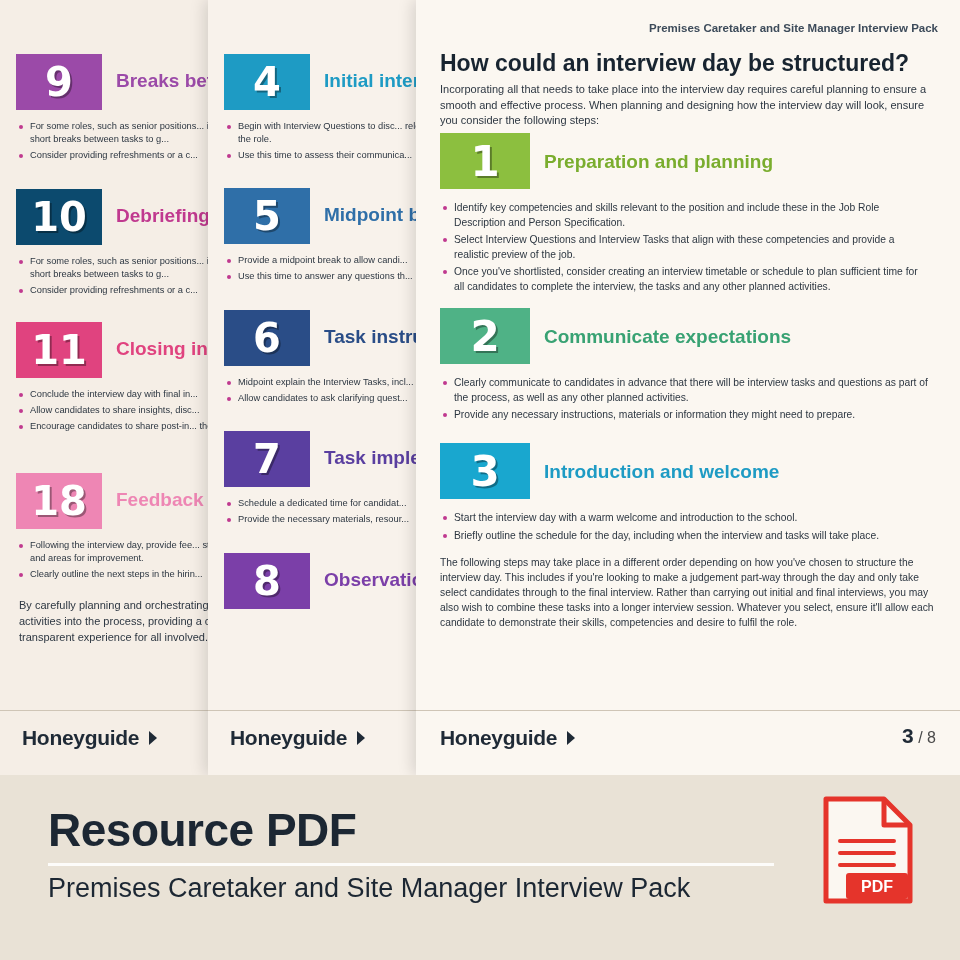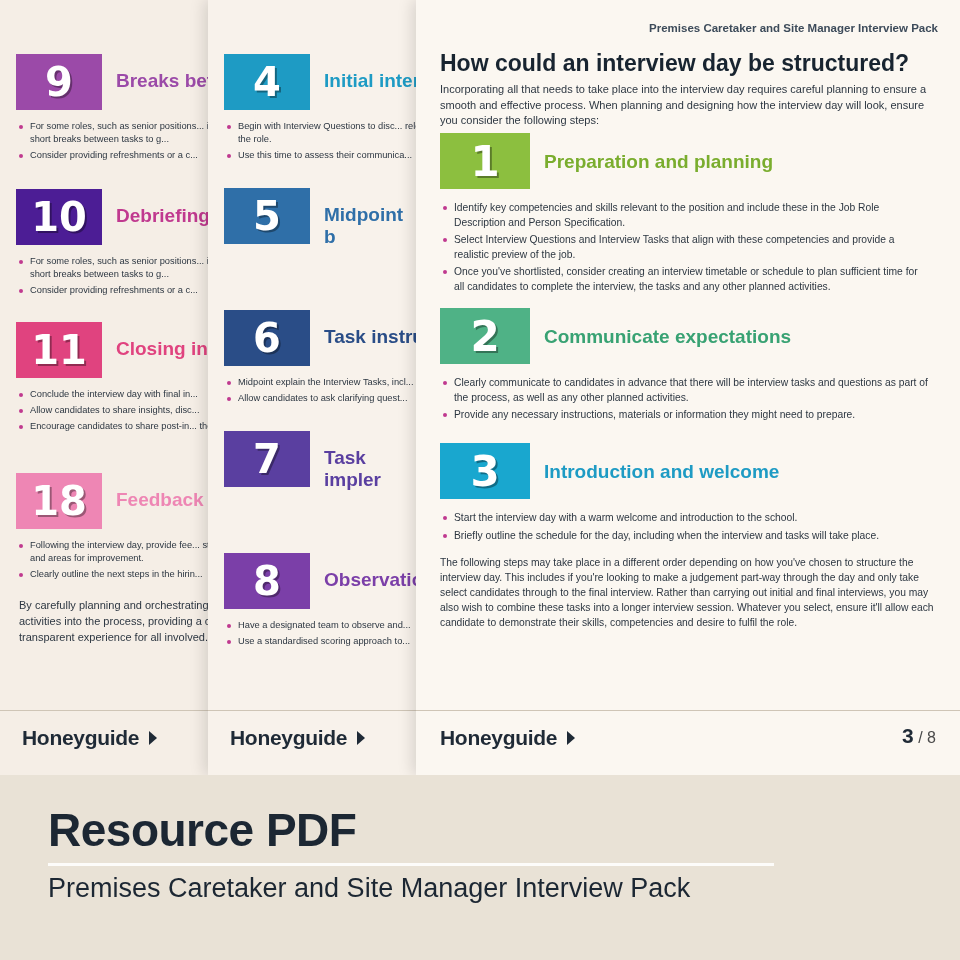--- a/index.html
+++ b/index.html
@@ -146,21 +146,21 @@
         <div class="mini step" style="left:16px;top:54px;">
           <div class="numbox" id="bn0" style="background: rgb(155, 74, 168);">9</div>
           <div class="steptitle" id="bt0" style="color: rgb(155, 74, 168);">Breaks bet</div>
           <ul class="bullets">
             <li>For some roles, such as senior positions... include short breaks between tasks to g...</li>
             <li>Consider providing refreshments or a c...</li>
           </ul>
         </div>
 
         <div class="mini step" style="left:16px;top:189px;">
-          <div class="numbox" id="bn1" style="background: #4c1d95; text-align: right;">10</div>
+          <div class="numbox" id="bn1" style="background: #0c4a6e; text-align: right;">10</div>
           <div class="steptitle" id="bt1" style="color: rgb(192, 57, 143);">Debriefing</div>
           <ul class="bullets">
             <li>For some roles, such as senior positions... include short breaks between tasks to g...</li>
             <li>Consider providing refreshments or a c...</li>
           </ul>
         </div>
 
         <div class="mini step" style="left:16px;top:322px;">
           <div class="numbox" id="bn2" style="background: rgb(224, 67, 127);">11</div>
           <div class="steptitle" id="bt2" style="color: rgb(224, 67, 127);">Closing int</div>
@@ -198,43 +198,47 @@
           <div class="steptitle" id="mt0" style="color: rgb(30, 155, 196);">Initial inter</div>
           <ul class="bullets">
             <li>Begin with Interview Questions to disc... relevant to the role.</li>
             <li>Use this time to assess their communica...</li>
           </ul>
         </div>
 
         <div class="mini step" style="left:16px;top:188px;">
           <div class="numbox" id="mn1" style="background: rgb(47, 111, 168);">5</div>
           <div class="steptitle" id="mt1" style="color: rgb(47, 111, 168);">Midpoint b</div>
+          <ul class="bullets">
+            <li>Provide a midpoint break to allow candi...</li>
+            <li>Use this time to answer any questions th...</li>
+          </ul>
         </div>
 
         <div class="mini step" style="left:16px;top:310px;">
           <div class="numbox" id="mn2" style="background: rgb(42, 77, 135);">6</div>
           <div class="steptitle" id="mt2" style="color: rgb(42, 77, 135);">Task instruc</div>
           <ul class="bullets">
             <li>Midpoint explain the Interview Tasks, incl...</li>
             <li>Allow candidates to ask clarifying quest...</li>
           </ul>
         </div>
 
         <div class="mini step" style="left:16px;top:431px;">
           <div class="numbox" id="mn3" style="background: rgb(90, 63, 160);">7</div>
           <div class="steptitle" id="mt3" style="color: rgb(90, 63, 160);">Task impler</div>
+          <ul class="bullets">
+            <li>Schedule a dedicated time for candidat...</li>
+            <li>Provide the necessary materials, resour...</li>
+          </ul>
         </div>
 
         <div class="mini step" style="left:16px;top:553px;">
           <div class="numbox" id="mn4" style="background: rgb(123, 63, 168);">8</div>
           <div class="steptitle" id="mt4" style="color: rgb(123, 63, 168);">Observatio</div>
-          <ul class="bullets">
-            <li>Have a designated team to observe and...</li>
-            <li>Use a standardised scoring approach to...</li>
-          </ul>
         </div>
 
         <div class="footer-rule"></div>
         <div class="brand" style="left:22px;">
           <span>Honeyguide</span>
           <span class="chev"></span>
         </div>
       </div>
     </div>
 
@@ -287,15 +291,28 @@
       </div>
     </div>
 
   </div>
 
   <div class="banner">
     <div class="banner-title">Resource PDF</div>
     <div class="banner-rule"></div>
     <div class="banner-sub">Premises Caretaker and Site Manager Interview Pack</div>
 
+    <div class="pdf-icon">
+      <svg width="92" height="110" viewBox="0 0 92 110">
+        <path d="M4 4 H62 L88 30 V106 H4 Z" fill="#fbf7f1" stroke="#e5342b" stroke-width="5" stroke-linejoin="round"></path>
+        <path d="M62 4 L62 30 L88 30" fill="none" stroke="#e5342b" stroke-width="5" stroke-linejoin="round"></path>
+        <g stroke="#e5342b" stroke-width="4" stroke-linecap="round">
+          <line x1="18" y1="46" x2="72" y2="46"></line>
+          <line x1="18" y1="58" x2="72" y2="58"></line>
+          <line x1="18" y1="70" x2="72" y2="70"></line>
+        </g>
+        <rect x="24" y="78" width="62" height="26" rx="3" fill="#e5342b"></rect>
+        <text x="55" y="97" font-family="Liberation Sans, sans-serif" font-size="16" font-weight="bold" fill="#ffffff" text-anchor="middle">PDF</text>
+      </svg>
+    </div>
   </div>
 
 </div>
 
 </body></html>

